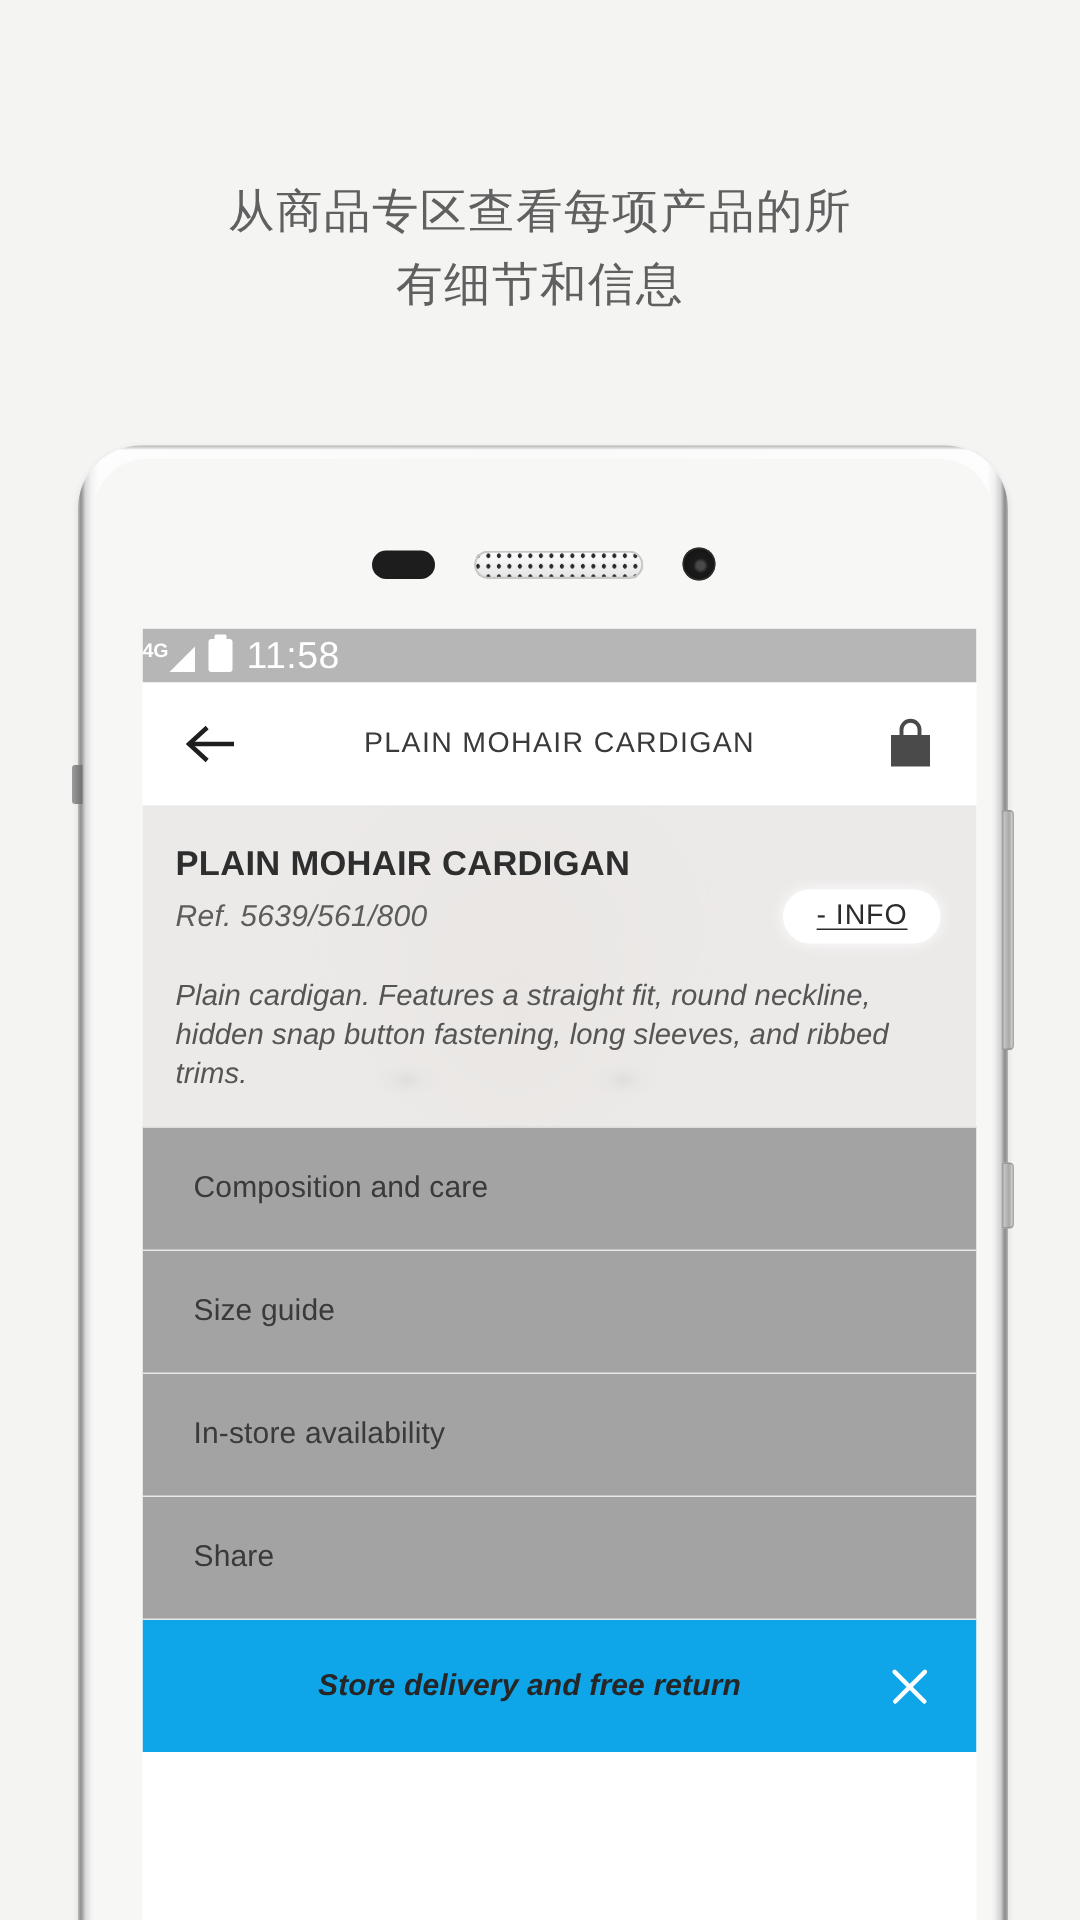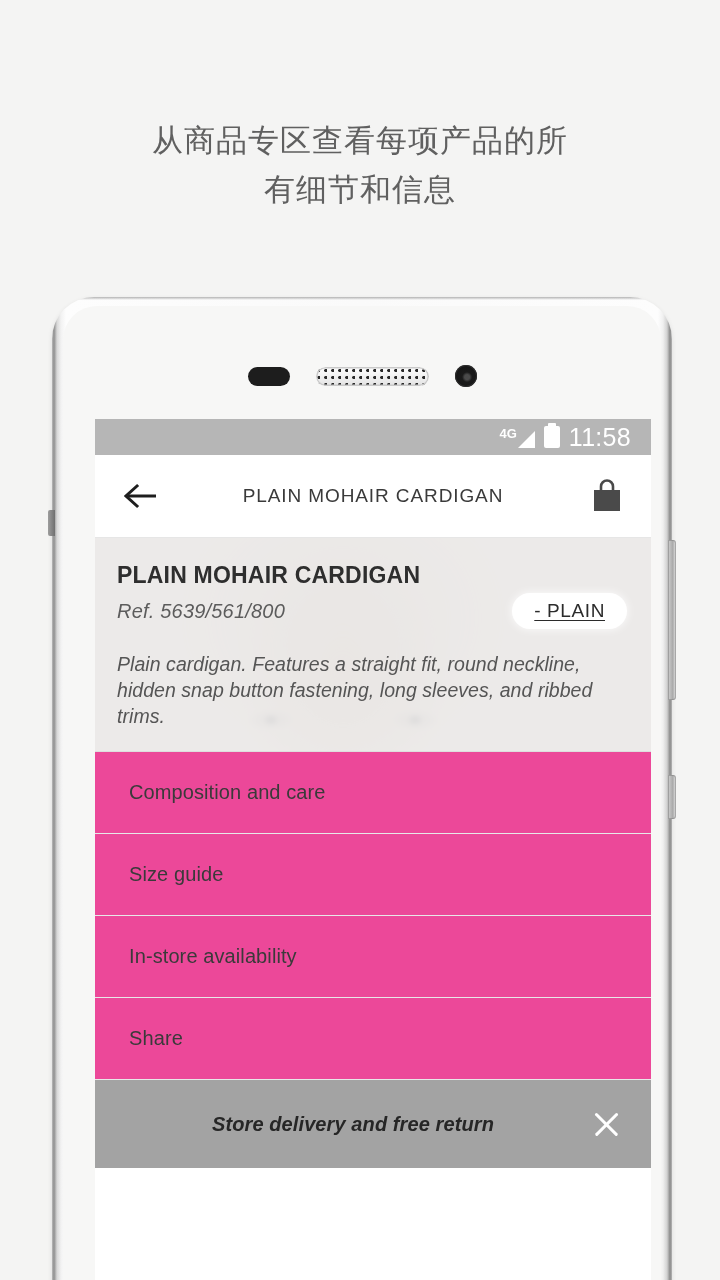--- a/index.html
+++ b/index.html
@@ -146,22 +146,21 @@
     background: #ffffff;
     overflow: hidden;
   }
 
   
   .statusbar {
     height: 36px;
     background: #b6b6b6;
     display: flex;
     align-items: center;
-    justify-content: flex-end;
-    padding-right: 20px;
+    padding-right: 1px;
     gap: 9px;
     color: #ffffff;
   }
   .sig-wrap { display: flex; align-items: flex-end; gap: 1px; }
   .sig-label { font-size: 13px; font-weight: 700; line-height: 1; margin-bottom: 8px; }
   .sig-tri {
     width: 0; height: 0;
     border-left: 17px solid transparent;
     border-bottom: 17px solid #ffffff;
   }
@@ -272,38 +271,38 @@
   .product-desc {
     margin-top: 22px;
     font-size: 19.5px;
     line-height: 26px;
     color: #555555;
     letter-spacing: 0.05px;
     font-style: italic;
   }
 
   
-  .menu-list { background: #ec4899; }
+  .menu-list { background: #a3a3a3; }
   .menu-item {
     height: 81px;
     display: flex;
     align-items: center;
     padding-left: 34px;
     font-size: 20px;
     color: #3a3a3a;
     border-bottom: 1px solid #e8e8e8;
     letter-spacing: 0.1px;
   }
   .menu-item:first-child { border-top: 1px solid #dedede; }
 
   
   .banner {
     position: relative;
     height: 88px;
-    background: #a3a3a3;
+    background: #0ea5e9;
     display: flex;
     align-items: center;
     justify-content: center;
   }
   .banner-text {
     font-size: 20px;
     font-style: italic;
     font-weight: 700;
     color: #262626;
     letter-spacing: 0.1px;
@@ -373,21 +372,21 @@
           </svg>
         </div>
       </div>
 
       <div class="info-panel">
         <div class="photo-bg"></div>
         <div class="info-inner">
           <div class="product-name">PLAIN MOHAIR CARDIGAN</div>
           <div class="ref-row">
             <div class="product-ref">Ref. 5639/561/800</div>
-            <div class="info-pill">- PLAIN</div>
+            <div class="info-pill">- INFO</div>
           </div>
           <div class="product-desc">Plain cardigan. Features a straight fit, round neckline, hidden snap button fastening, long sleeves, and ribbed trims.</div>
         </div>
       </div>
 
       <div class="menu-list">
         <div class="menu-item">Composition and care</div>
         <div class="menu-item">Size guide</div>
         <div class="menu-item">In-store availability</div>
         <div class="menu-item">Share</div>

